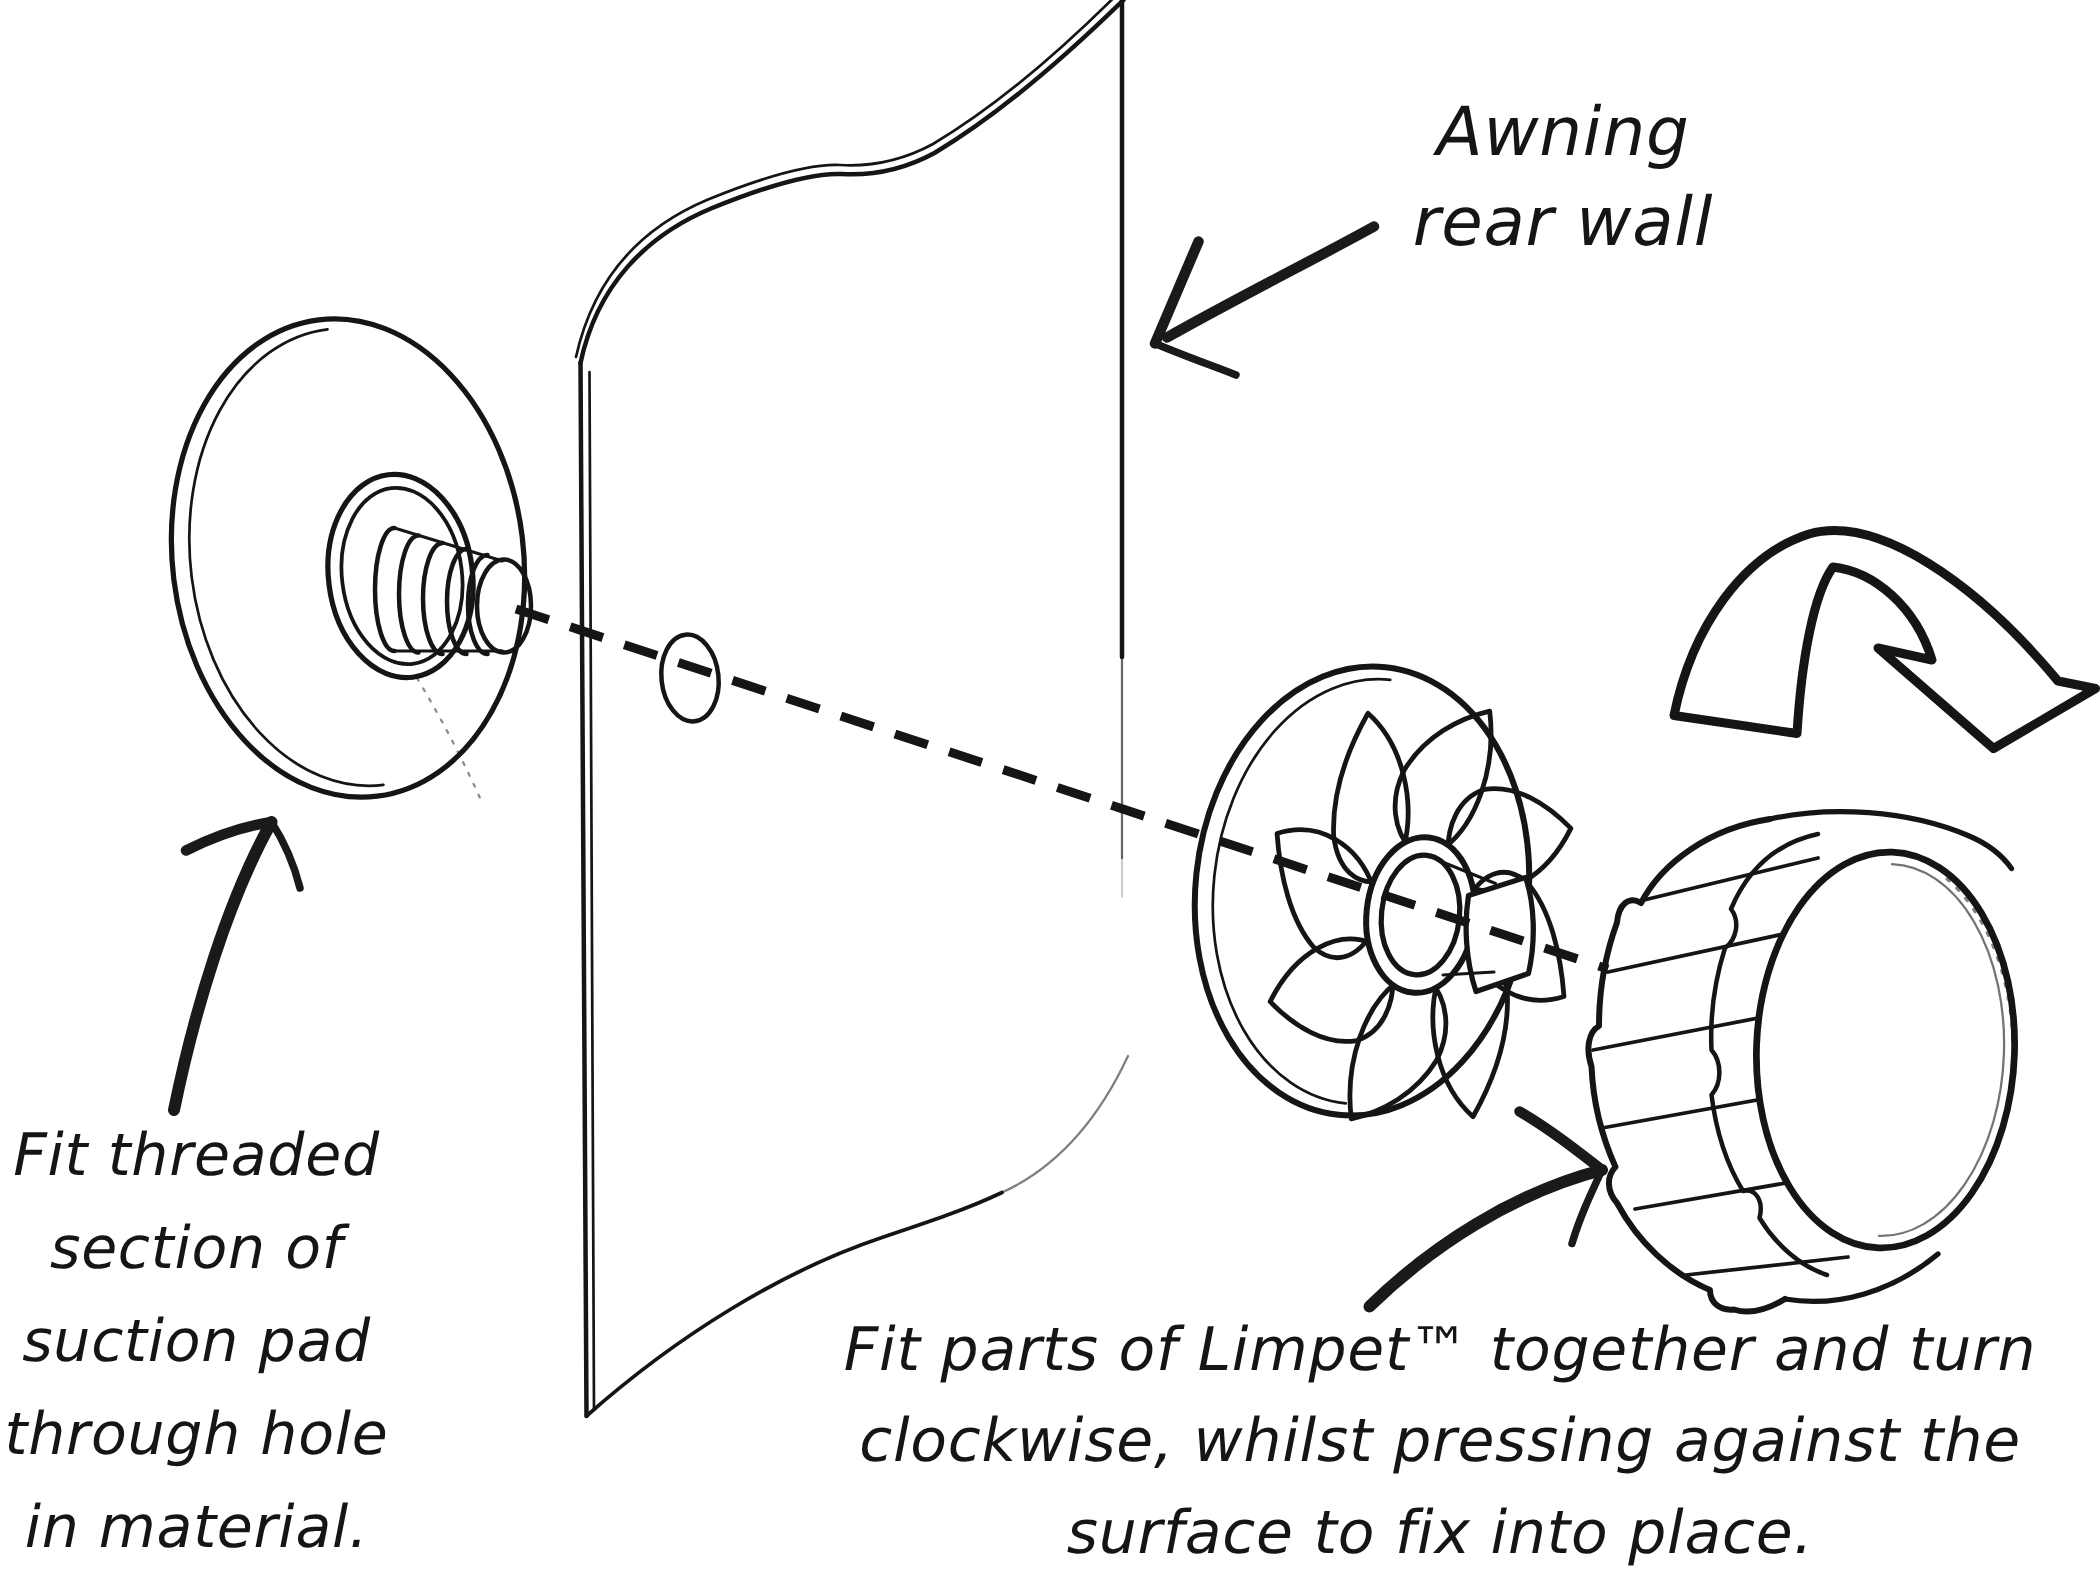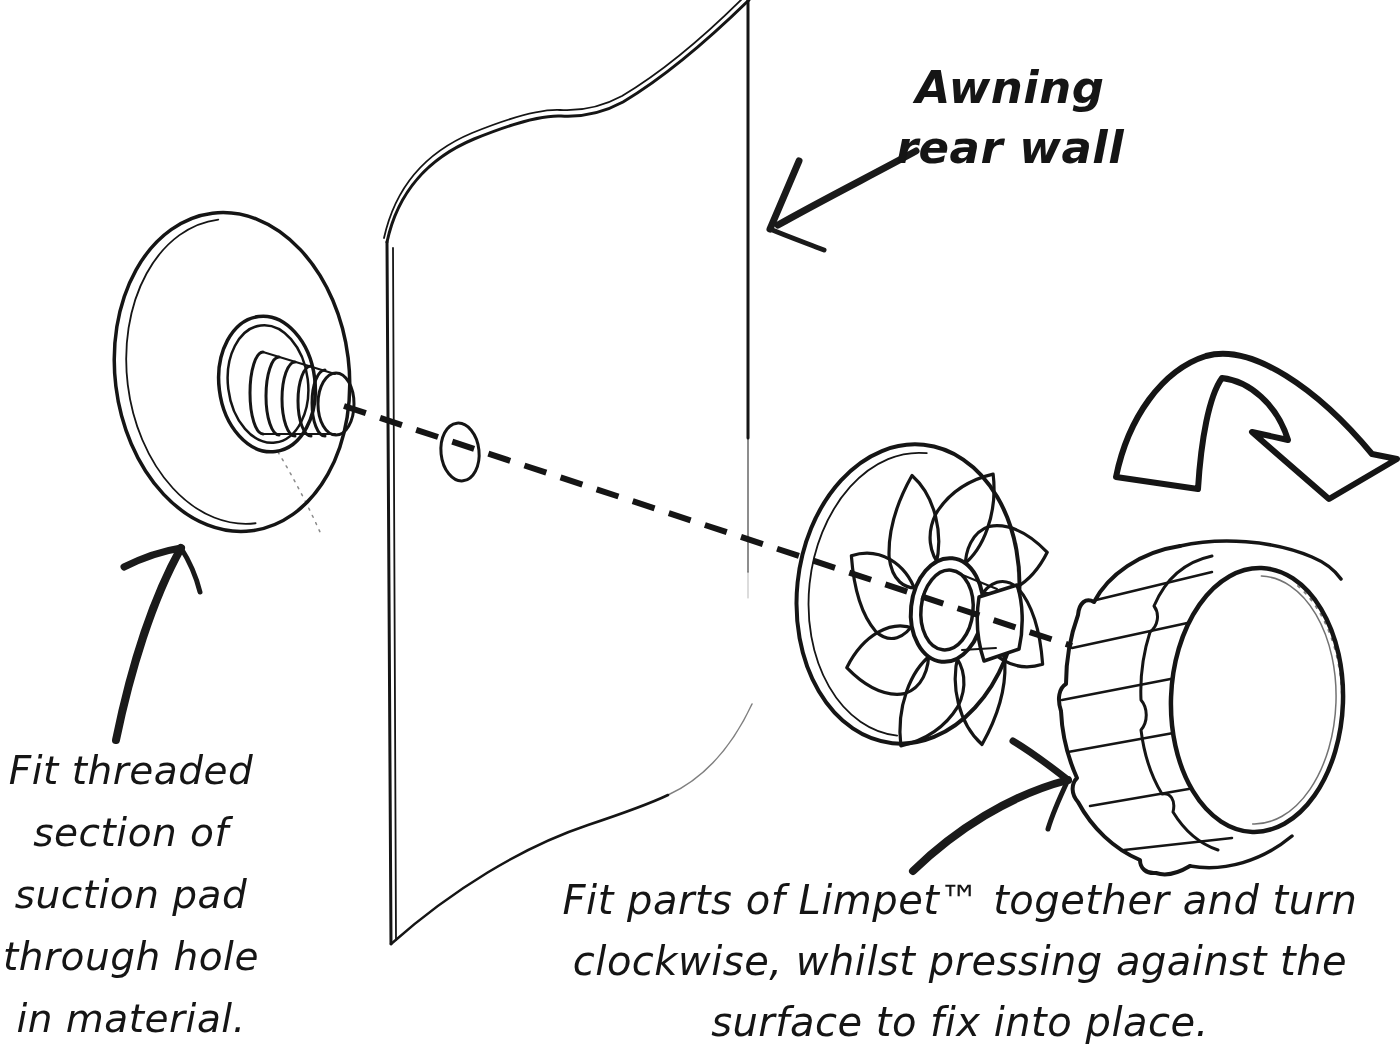--- a/index.html
+++ b/index.html
@@ -15,21 +15,21 @@
     position:absolute;
     color:#151515;
     font-style:italic;
     font-weight:500;
     white-space:pre-line;
     text-align:center;
     letter-spacing:0.5px;
     line-height:1.34;
     user-select:none;
   }
-  .label-awning{left:880px;top:58px;width:260px;font-size:45px;font-weight:bold;}
+  .label-awning{left:912px;top:58px;width:260px;font-size:45px;}
   .label-suction{left:-10px;top:740px;width:282px;font-size:39px;line-height:62px;}
   .label-limpet{left:515px;top:870px;width:890px;font-size:40px;line-height:61px;}
 </style>
 </head>
 <body>
 
 <div class="canvas">
 
   <svg class="diagram-svg" viewBox="0 0 1400 1051" fill="none" stroke="#151515" stroke-linecap="round" stroke-linejoin="round">
 

